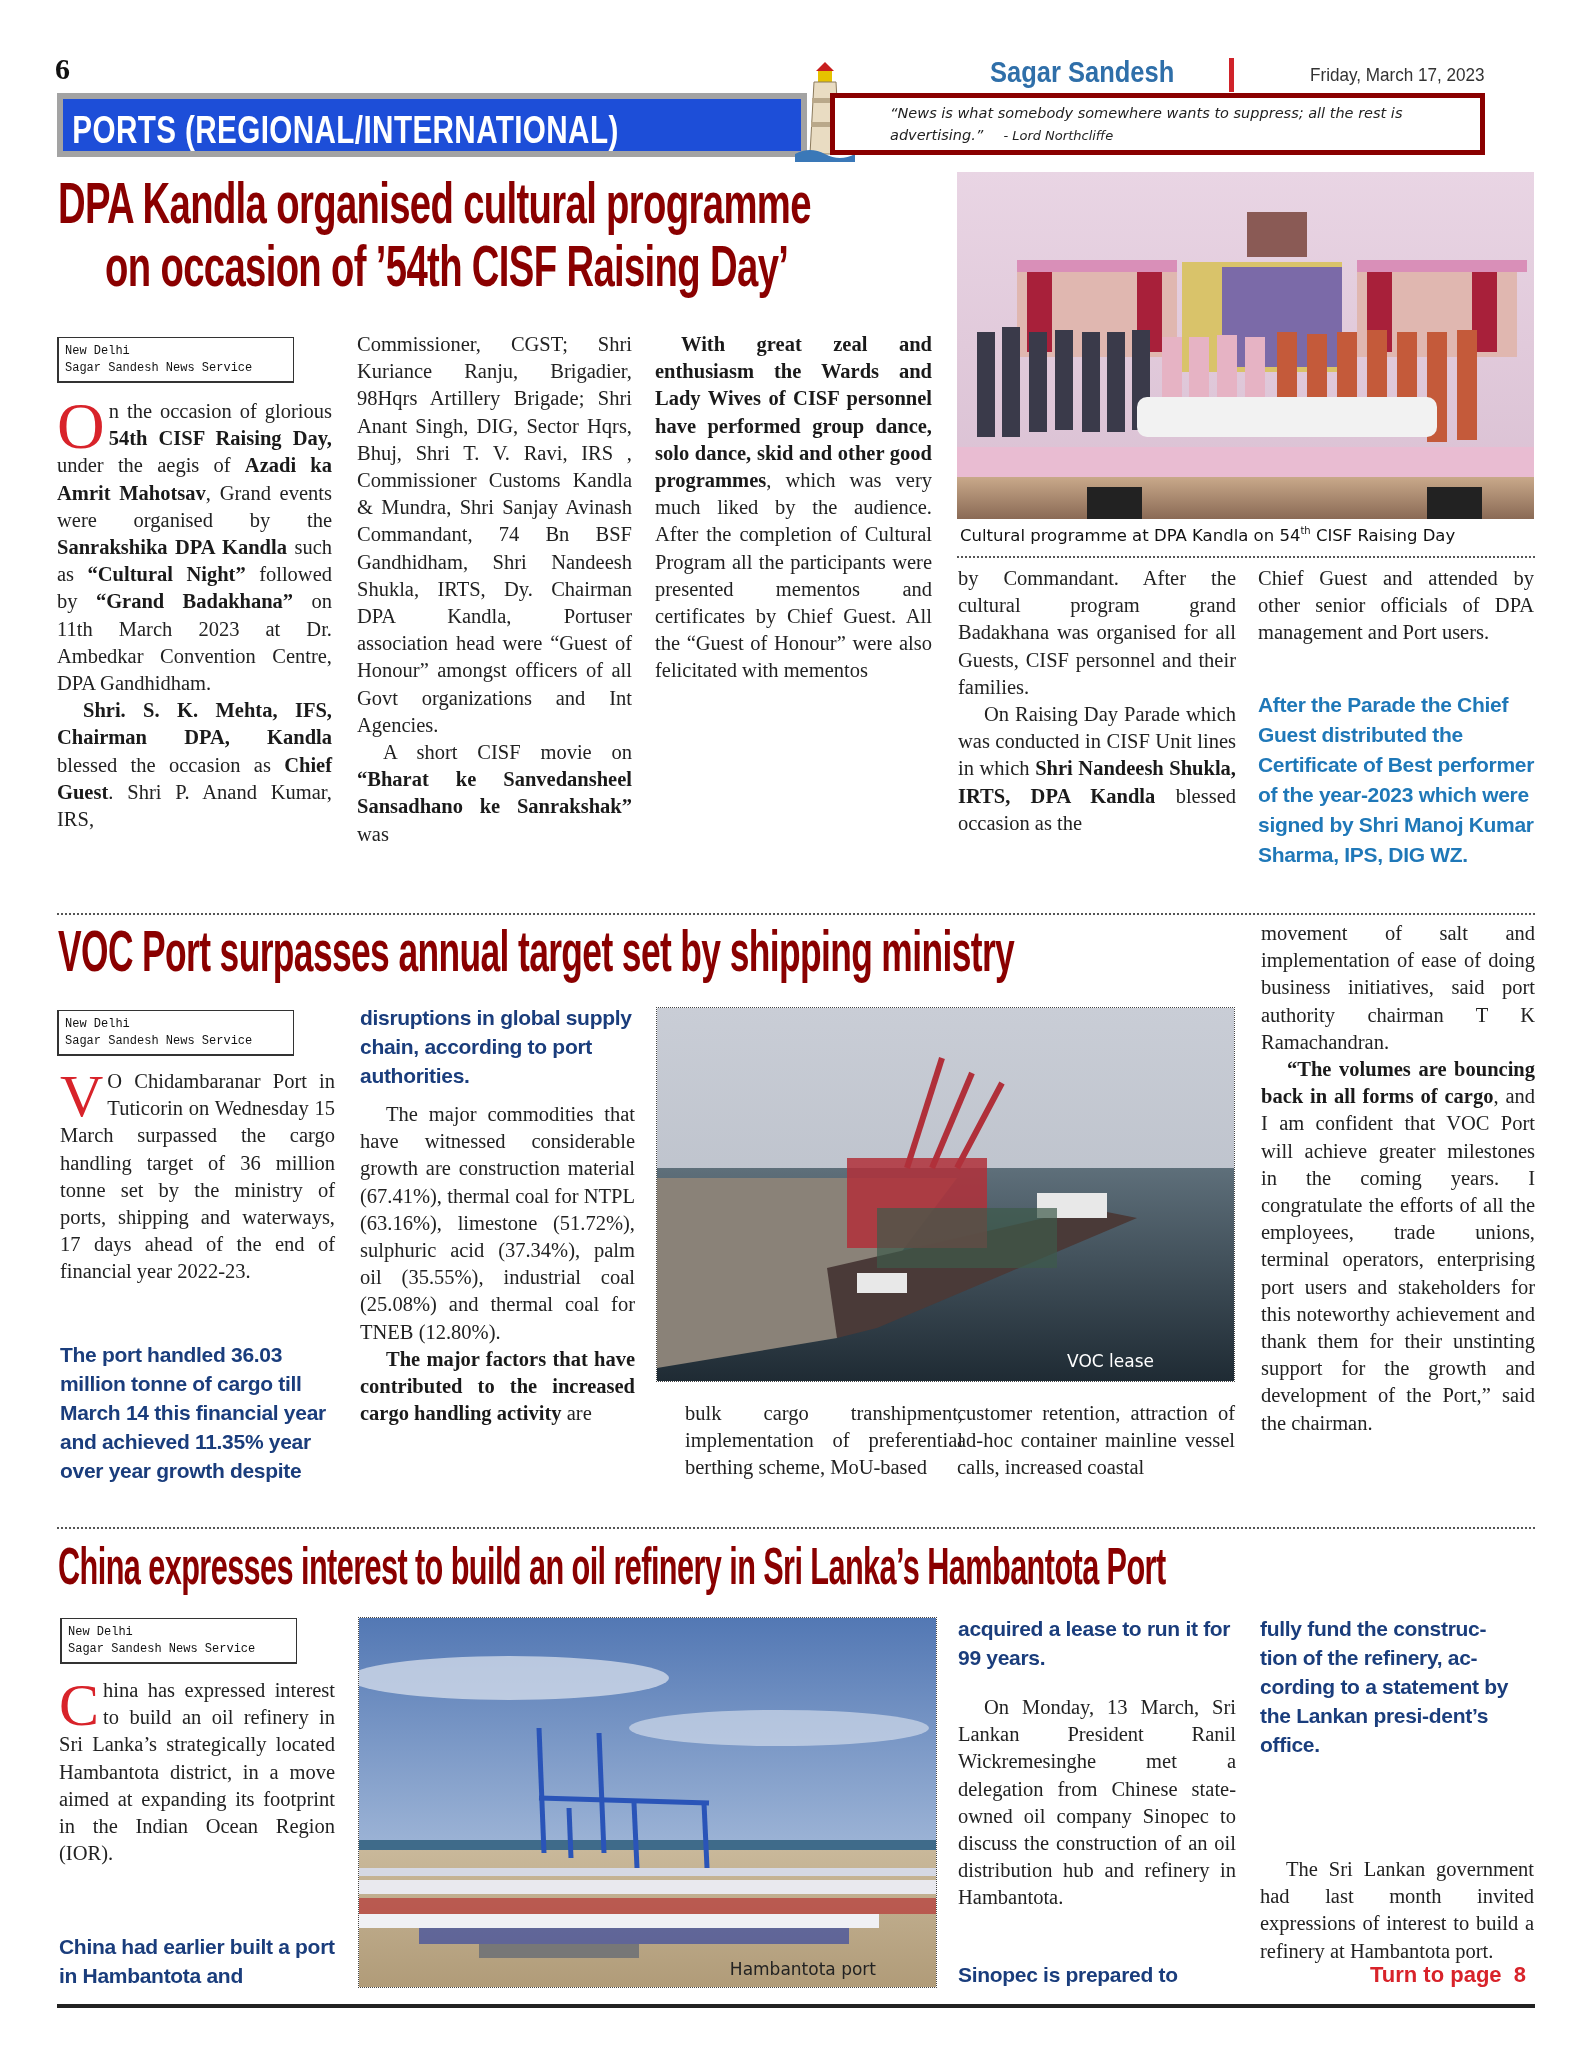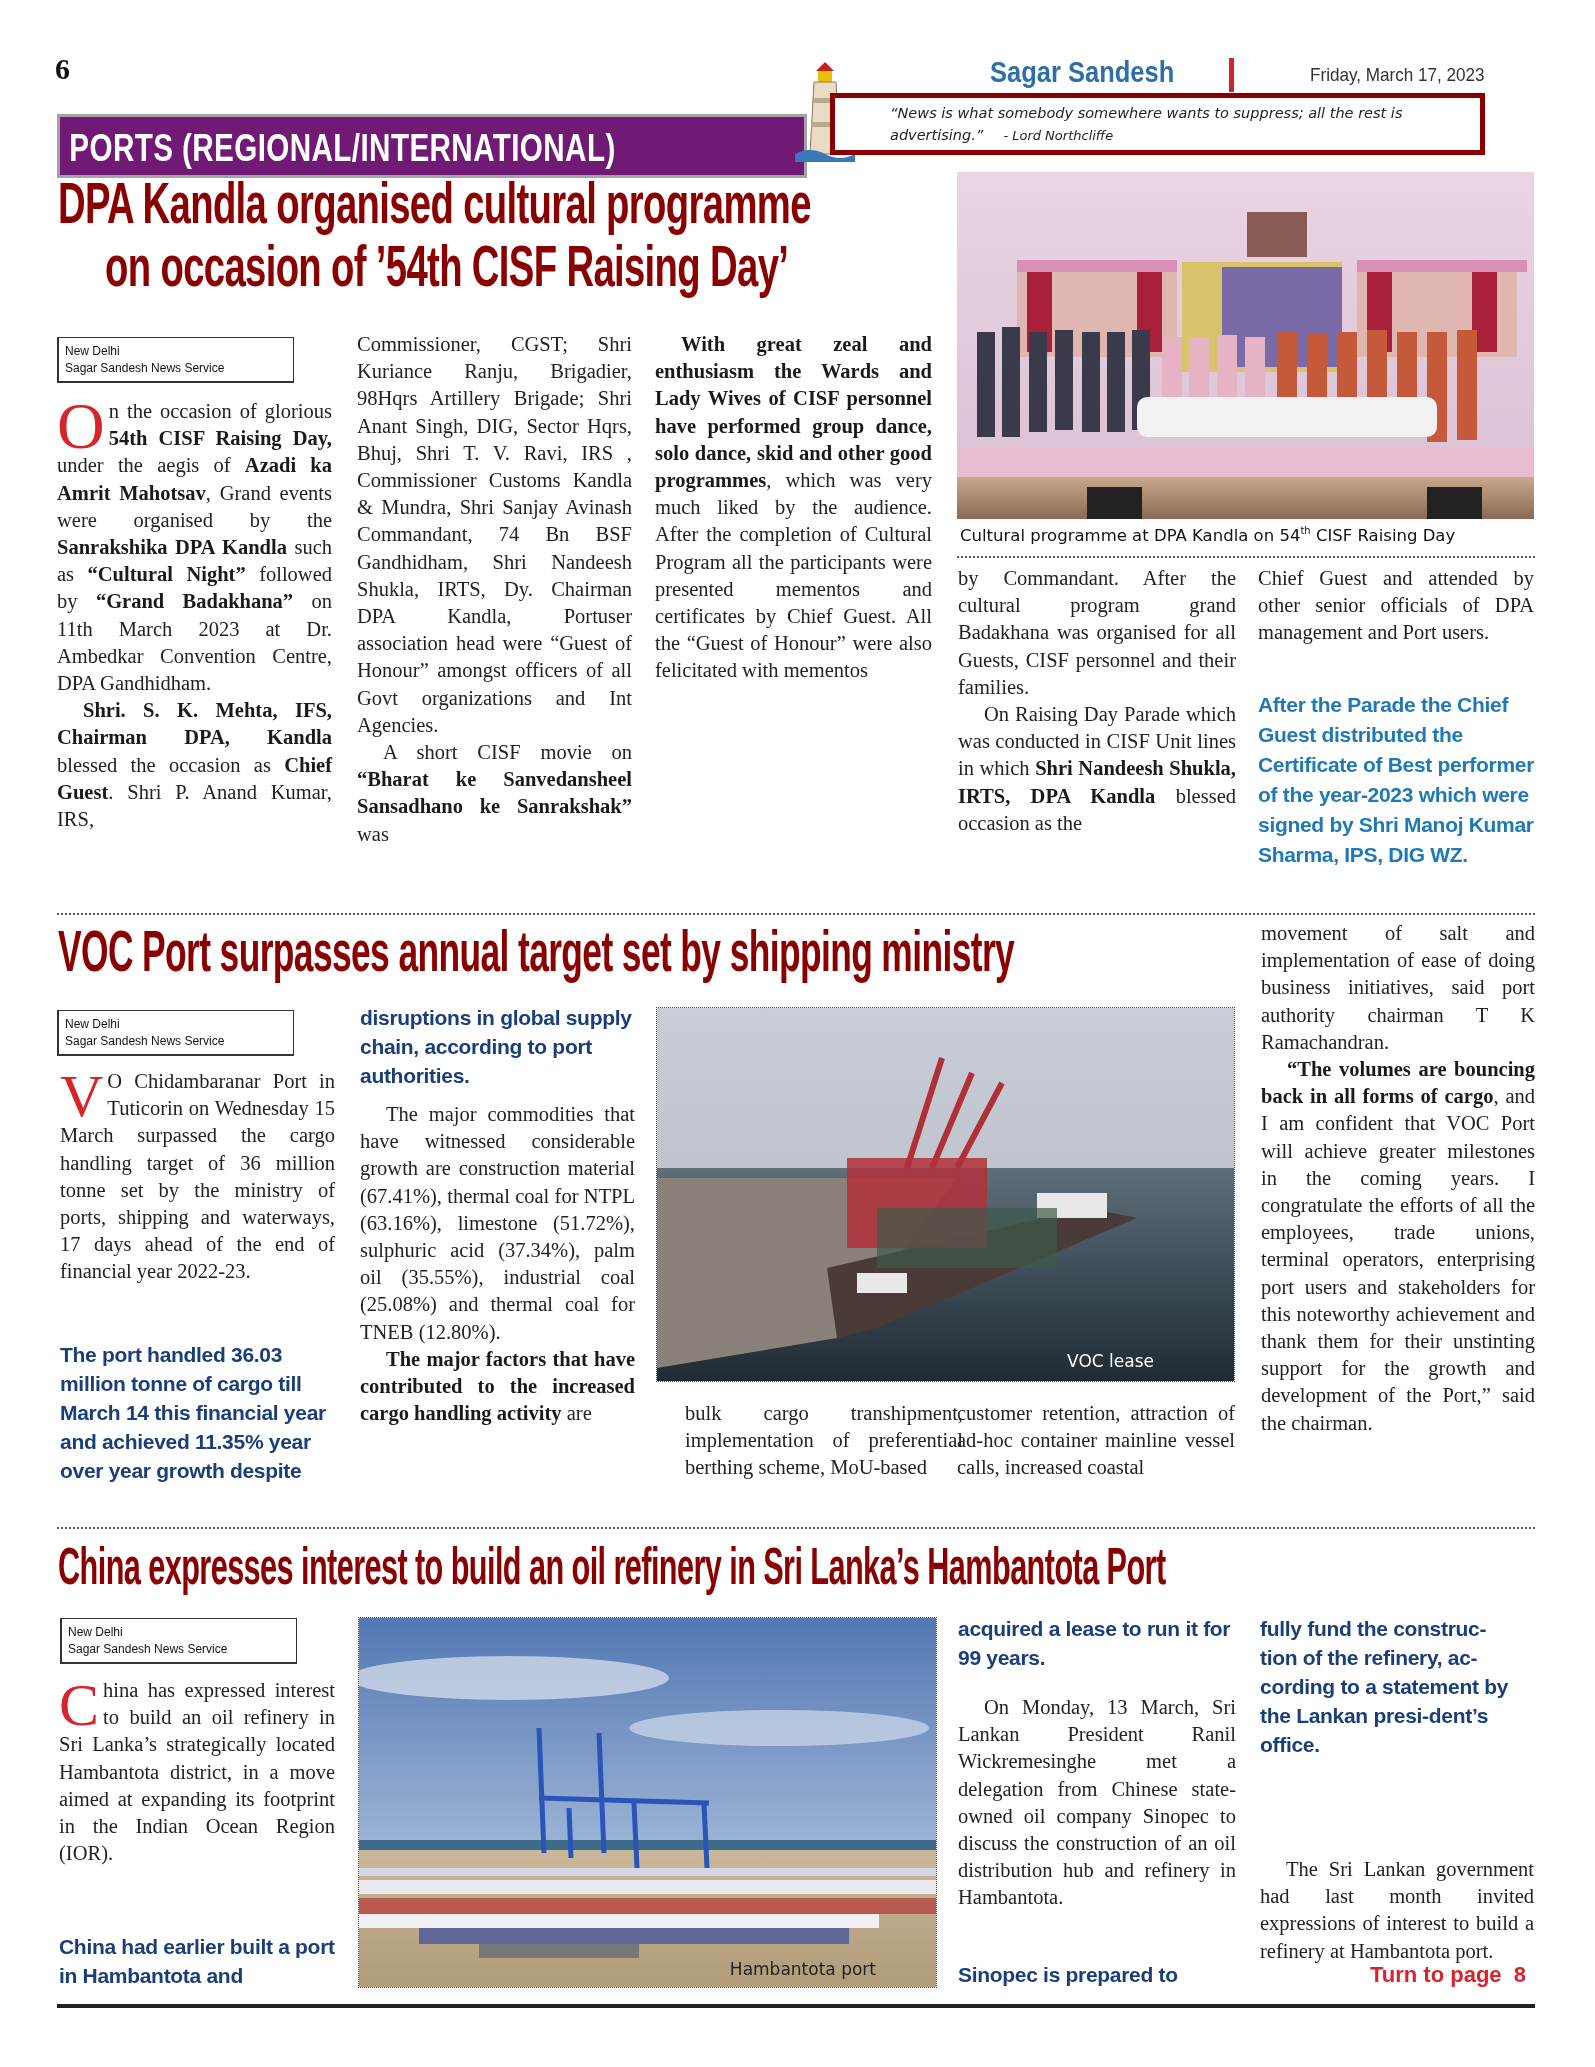--- a/index.html
+++ b/index.html
@@ -2,39 +2,39 @@
 <html><head>
 <meta charset="utf-8">
 <style>
   * { box-sizing: border-box; margin: 0; padding: 0; }
   html, body { width: 1595px; height: 2067px; background: #fff; overflow: hidden; }
   body { position: relative; font-family: "Liberation Serif", serif; color: #222; }
   .abs { position: absolute; }
 
   
   .page-num { left: 55px; top: 52px; font-size: 30px; font-weight: bold; font-family: "Liberation Serif", serif; color: #111; }
-  .section-bar { left: 57px; top: 93px; width: 750px; height: 64px; background: #701a75; border: 3px solid #a3a3a3; margin-top: 21px; }
+  .section-bar { left: 57px; top: 93px; width: 750px; height: 64px; background: #1d4ed8; border: 6px solid #a3a3a3; }
   .section-bar span { display: block; color: #fff; font-family: "Liberation Sans", sans-serif; font-weight: bold; font-size: 38px; line-height: 62px; padding-left: 12px; transform: scaleX(0.78); transform-origin: left center; white-space: nowrap; letter-spacing: 0.5px; }
   .lighthouse { left: 790px; top: 62px; width: 70px; height: 100px; }
   .masthead { left: 990px; top: 55px; font-family: "Liberation Sans", sans-serif; font-weight: bold; color: #2f6fa9; font-size: 30px; transform: scaleX(0.85); transform-origin: left; white-space: nowrap; }
   .mast-bar { left: 1229px; top: 58px; width: 5px; height: 34px; background: #d0232a; }
   .date { left: 1310px; top: 64px; font-family: "Liberation Sans", sans-serif; font-size: 19px; color: #333; transform: scaleX(0.9); transform-origin: left; white-space: nowrap; }
   .quote-box { left: 830px; top: 93px; width: 655px; height: 62px; border: 5px solid #8a0000; background: #fff; }
   .quote-box .q { position: absolute; left: 55px; top: 4px; width: 580px; font-family: "DejaVu Sans", sans-serif; font-style: italic; font-size: 14.5px; line-height: 22px; color: #222; }
   .quote-box .by { font-size: 13px; margin-left: 20px; }
 
   
   .headline { font-family: "Liberation Sans", sans-serif; font-weight: bold; color: #8a0000; white-space: nowrap; transform-origin: left top; letter-spacing: -1px; }
   .h1a { left: 58px; top: 172px; font-size: 58px; transform: scaleX(0.66); line-height: 62px; }
   .h1b { left: 105px; top: 235px; font-size: 58px; transform: scaleX(0.66); line-height: 62px; }
   .h2 { left: 58px; top: 918px; font-size: 58px; transform: scaleX(0.61); line-height: 66px; }
   .h3 { left: 58px; top: 1535px; font-size: 52px; transform: scaleX(0.59); line-height: 62px; }
 
   
-  .byline { width: 237px; height: 46px; border: 1px solid #333; border-left-width: 2px; border-bottom-width: 2px; font-family: Liberation Sans, sans-serif; font-size: 12px; line-height: 17px; padding: 5px 0 0 6px; color: #111; }
+  .byline { width: 237px; height: 46px; border: 1px solid #333; border-left-width: 2px; border-bottom-width: 2px; font-family: Liberation Mono, monospace; font-size: 12px; line-height: 17px; padding: 5px 0 0 6px; color: #111; }
 
   
   .col { font-size: 20.5px; line-height: 27.2px; text-align: justify; color: #222; }
   .col p { text-indent: 0; }
   .col .ind { text-indent: 26px; }
   .col b { color: #1a1a1a; }
   .dropcap { float: left; font-size: 66px; line-height: 52px; color: #d8232a; margin: 2px 4px 0 0; font-family: "Liberation Serif", serif; }
   .blue-pull { font-family: "Liberation Sans", sans-serif; font-weight: bold; color: #1a3d7c; font-size: 21px; line-height: 29px; letter-spacing: -0.3px; }
   .lightblue-pull { font-family: "Liberation Sans", sans-serif; font-weight: bold; color: #1f78b8; font-size: 21px; line-height: 30px; letter-spacing: -0.3px; }
 

